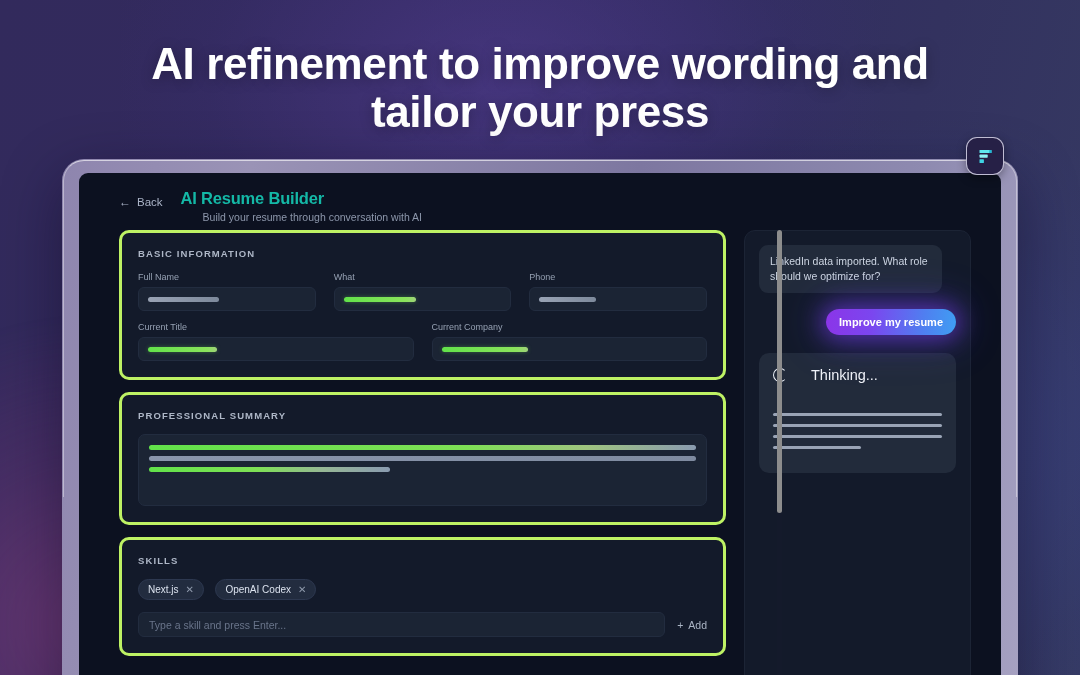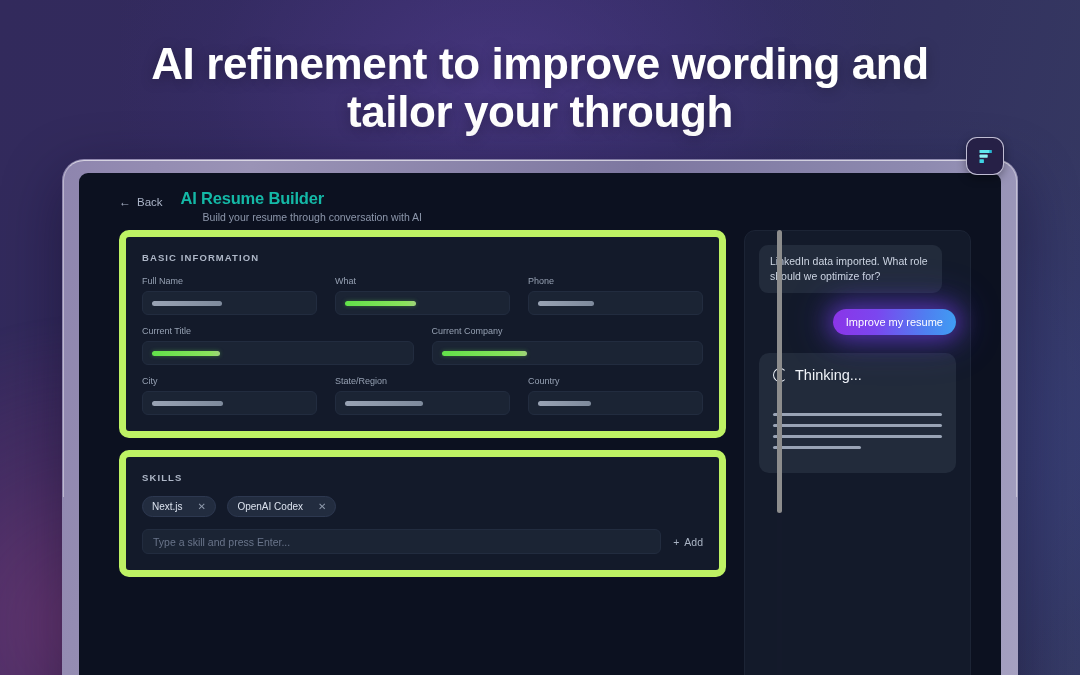--- a/index.html
+++ b/index.html
@@ -99,21 +99,21 @@
   #form-col { position: relative; width: 647px; flex: none; padding: 5px 0 0 40px; }
   #chat-col { position: relative; flex: 1; padding: 5px 30px 0 18px; }
 
   
   #form-scrollbar { position: absolute; left: 698px; top: 5px; width: 5px; bottom: 0; background: #141a2b; border-radius: 3px; z-index: 6;}
   #form-scrollbar .thumb { position: absolute; left: 0; top: 0; width: 5px; height: 283px; border-radius: 3px; background: #8d8d8d; }
 
   
   .card {
     background: #131a2a;
-    border: 7px solid #bef264;
+    border: 3px solid #bef264;
     border-radius: 10px;
     padding: 15px 16px 16px 16px;
     margin-bottom: 12px;
   }
   .card-title {
     color: #aeb7c7; font-size: 9.5px; font-weight: bold;
     letter-spacing: 1.1px; margin-bottom: 13px;
   }
   .field-label { color: #95a0b2; font-size: 9px; margin-bottom: 5px; }
   .input {
@@ -127,21 +127,21 @@
   .row { display: flex; gap: 18px; margin-bottom: 11px; }
   .row:last-child { margin-bottom: 0; }
   .col { flex: 1; }
 
   
   #summary-box { background: #1b2434; border: 1px solid #222c3f; border-radius: 7px; height: 72px; padding: 10px 10px 0 10px; }
   .sumline { height: 5px; border-radius: 3px; margin-bottom: 6px; }
 
   
   .tag {
-    display: inline-flex; align-items: center; gap: 15px;
+    display: inline-flex; align-items: center; gap: 7px;
     background: #222c3f; border: 1px solid #2c3purple; border-radius: 12px;
     color: #dbe2ee; font-size: 10px; padding: 4px 9px; margin-right: 7px;
   }
   .tag { border: 1px solid #2d3850; }
   .tag .x { color: #8e99ab; font-size: 10px; }
   #skill-input-row { display: flex; align-items: center; gap: 12px; margin-top: 12px; }
   #skill-input {
     flex: 1; background: #1b2434; border: 1px solid #222c3f; border-radius: 6px;
     height: 25px; display: flex; align-items: center; padding: 0 10px;
     color: #69748a; font-size: 10.5px;
@@ -155,46 +155,46 @@
     display: flex; flex-direction: column;
   }
   .bubble-ai {
     background: #222b3b; border-radius: 9px; color: #cdd5e2;
     font-size: 10.5px; line-height: 15px; padding: 9px 11px; max-width: 183px;
   }
   #user-row { display: flex; justify-content: flex-end; margin-top: 16px; }
   #improve-btn {
     position: relative;
     background: linear-gradient(95deg, #8b35e8 0%, #7b46ef 35%, #4f7ff0 75%, #3f9ef3 100%);
-    color: #ffffff; font-size: 11px; font-weight: normal;
+    color: #ffffff; font-size: 11px; font-weight: bold;
     border-radius: 14px; padding: 7px 13px;
     box-shadow: 0 0 22px 4px rgba(124,60,240,0.55), 0 0 40px 8px rgba(90,70,240,0.28);
     text-align: center;
   }
   #thinking-card {
     margin-top: 18px; background: #222b3b; border-radius: 10px; padding: 14px 14px 16px 14px;
   }
-  #thinking-head { display: flex; align-items: center; gap: 8px; color: #f0f3f8; font-size: 14.5px; margin-bottom: 30px; }
+  #thinking-head { display: flex; align-items: center; gap: 24px; color: #f0f3f8; font-size: 14.5px; margin-bottom: 30px; }
   .tline { height: 3px; border-radius: 2px; background: #9aa4b6; margin-bottom: 8px; }
   .spinner-ring {
     width: 14px; height: 14px; border: 1.8px solid #e9eef6;
     border-right-color: transparent; border-radius: 50%;
   }
 </style>
 </head>
 <body>
 
 <div id="bg-base"></div>
 <div id="bg-glow-violet"></div>
 <div id="bg-glow-blue"></div>
 <div id="bg-glow-pink"></div>
 
 <div id="headline">
   <span class="l">AI refinement to improve wording and</span>
-  <span class="l">tailor your through</span>
+  <span class="l">tailor your press</span>
 </div>
 
 <div id="brand-badge">
   <svg width="19" height="19" viewBox="0 0 19 19">
     <rect x="3.5" y="3" width="12" height="3.1" rx="0.6" fill="#5fe8f0"></rect>
     <rect x="13.2" y="3" width="2.3" height="3.1" rx="0.6" fill="#1fb7d6"></rect>
     <rect x="3.5" y="7.6" width="8.2" height="3.1" rx="0.6" fill="#8ff2f6"></rect>
     <rect x="3.5" y="12.2" width="4.4" height="3.8" rx="0.6" fill="#3fd4e4"></rect>
   </svg>
 </div>
@@ -249,42 +249,30 @@
                 </div>
             </div>
             <div class="col">
               <div class="field-label">Current Company</div>
               <div class="input">
                   <div class="bar green" style="width:34%"></div>
                 </div>
             </div>
           </div>
 
-          <div class="row">
-            <div class="col">
-              <div class="field-label">City</div>
-              <div class="input">
-                  <div class="bar gray" style="width:46%"></div>
-                </div>
-            </div>
-            <div class="col">
-              <div class="field-label">State/Region</div>
-              <div class="input">
-                  <div class="bar gray" style="width:50%"></div>
-                </div>
-            </div>
-            <div class="col">
-              <div class="field-label">Country</div>
-              <div class="input">
-                  <div class="bar gray" style="width:34%"></div>
-                </div>
-            </div>
-          </div>
         </div>
 
+        <div class="card">
+          <div class="card-title">PROFESSIONAL SUMMARY</div>
+          <div id="summary-box">
+            <div class="sumline" style="width:100%;background:linear-gradient(90deg,#62e24a 0%,#7ee055 58%,#9fc47f 80%,#8a9bb0 100%)"></div>
+            <div class="sumline" style="width:100%;background:linear-gradient(90deg,#8a96ac 0%,#7f8ba0 100%)"></div>
+            <div class="sumline" style="width:44%;background:linear-gradient(90deg,#62e24a 0%,#7ee055 45%,#96b795 72%,#8a9bb0 100%)"></div>
+          </div>
+        </div>
 
         <div class="card">
           <div class="card-title">SKILLS</div>
           <div>
             <span class="tag">
               <span>Next.js</span>
               <span class="x">✕</span>
             </span>
             <span class="tag">
               <span>OpenAI Codex</span>

